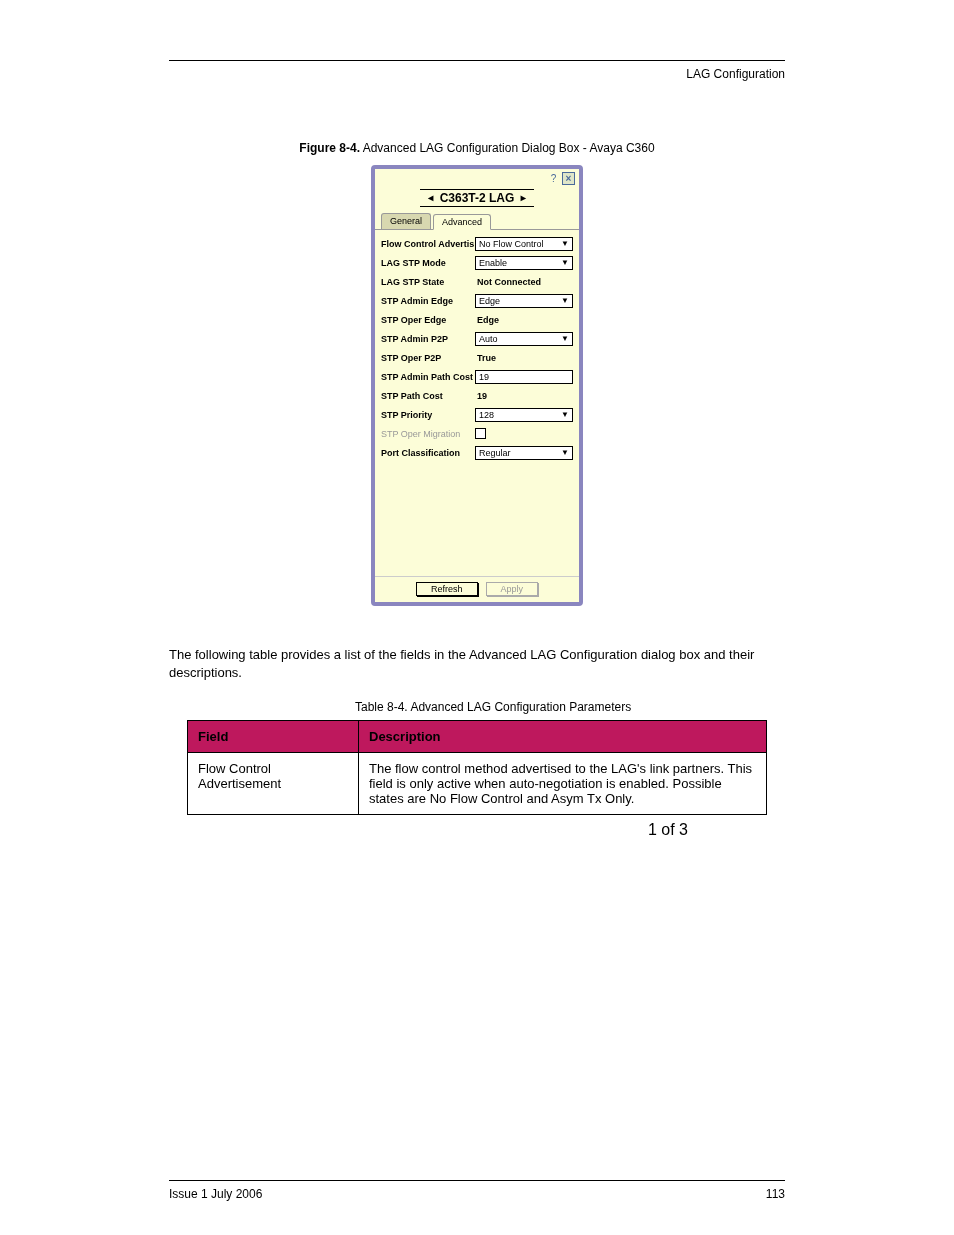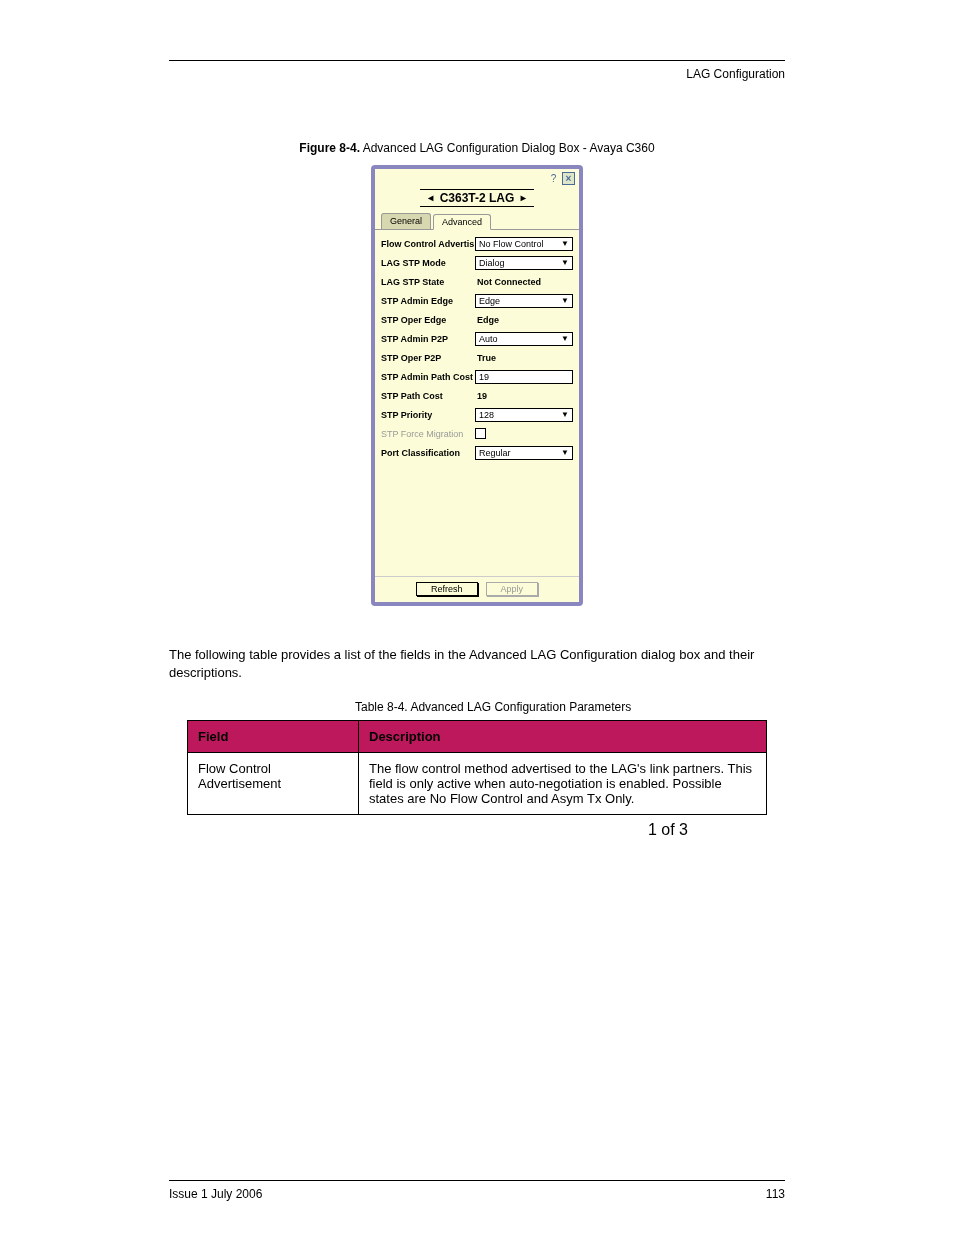--- a/index.html
+++ b/index.html
@@ -262,21 +262,21 @@
       <div class="dlg-row">
         <div class="dlg-row-label">Flow Control Advertis</div>
         <div class="dlg-row-value">
               <div class="dlg-select">No Flow Control</div>
             </div>
       </div>
 
       <div class="dlg-row">
         <div class="dlg-row-label">LAG STP Mode</div>
         <div class="dlg-row-value">
-              <div class="dlg-select">Dialog</div>
+              <div class="dlg-select">Enable</div>
             </div>
       </div>
 
       <div class="dlg-row">
         <div class="dlg-row-label">LAG STP State</div>
         <div class="dlg-row-value"><span class="dlg-static">Not Connected</span></div>
       </div>
 
       <div class="dlg-row">
         <div class="dlg-row-label">STP Admin Edge</div>
@@ -315,21 +315,21 @@
       </div>
 
       <div class="dlg-row">
         <div class="dlg-row-label">STP Priority</div>
         <div class="dlg-row-value">
               <div class="dlg-select">128</div>
             </div>
       </div>
 
       <div class="dlg-row">
-        <div class="dlg-row-label disabled">STP Force Migration</div>
+        <div class="dlg-row-label disabled">STP Oper Migration</div>
         <div class="dlg-row-value">
               <div class="dlg-check"></div>
             </div>
       </div>
 
       <div class="dlg-row">
         <div class="dlg-row-label">Port Classification</div>
         <div class="dlg-row-value">
               <div class="dlg-select">Regular</div>
             </div>

